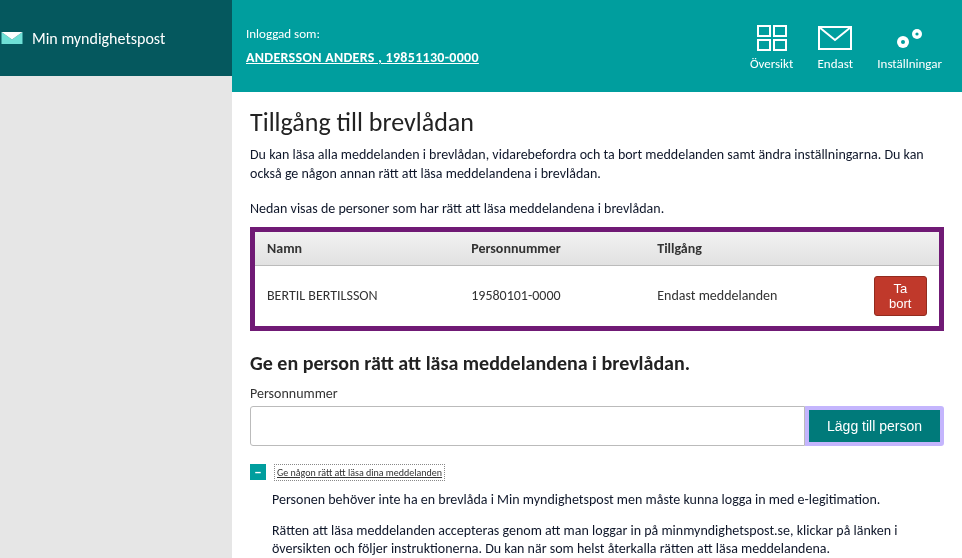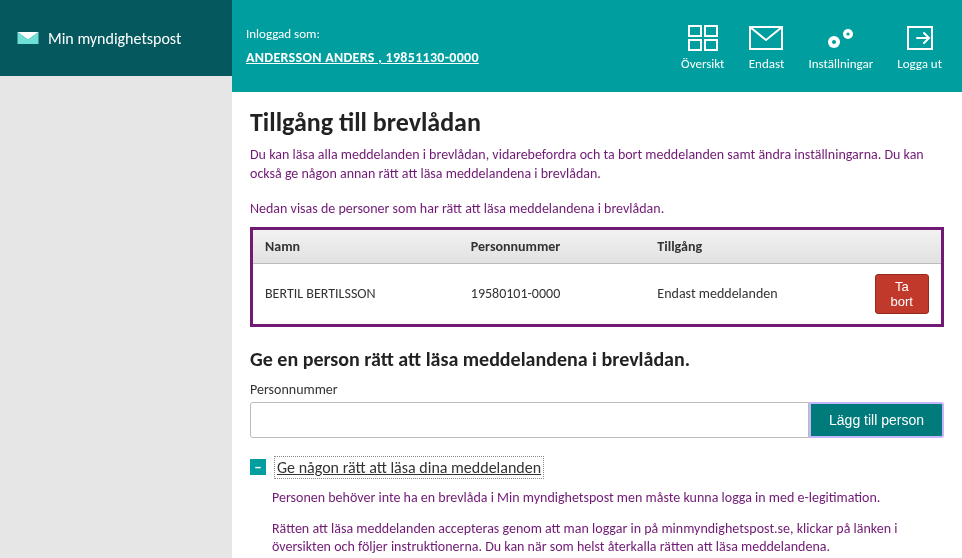--- a/index.html
+++ b/index.html
@@ -1,48 +1,48 @@
 <!DOCTYPE html>
 <html><head>
   <meta charset="utf-8">
   <style>
     * { box-sizing: border-box; margin: 0; padding: 0; }
     body { font-family: "Segoe UI", Calibri, Arial, sans-serif; font-size: 14px; color: #333; background: #fff; width: 962px; height: 558px; overflow: hidden; }
     .layout { display: flex; height: 100%; }
     .sidebar { width: 232px; background: #e6e6e6; flex-shrink: 0; }
-    .sidebar-top { background: #005a5ecc; height: 76px; display: flex; align-items: center; padding-left: 16px; }
+    .sidebar-top { background: #005a5ecc; height: 76px; display: flex; align-items: center; padding-left: 0; }
     .app-logo { width: 24px; height: 20px; margin-right: 8px; display: inline-block; }
     .app-title { font-size: 16px; color: #fff; }
     .main { flex: 1; display: flex; flex-direction: column; }
     .header { background: #009e9e; color: #fff; height: 92px; display: flex; align-items: center; padding: 0 12px 0 14px; }
     .header-left { flex: 1; }
     .logged-label { font-size: 13px; margin-bottom: 8px; }
     .logged-user { font-size: 14px; font-weight: bold; letter-spacing: 0.3px; text-decoration: underline; }
     .header-nav { display: flex; gap: 8px; align-items: flex-end; }
     .nav-item { display: flex; flex-direction: column; align-items: center; padding: 4px 8px; cursor: pointer; }
     .nav-icon { height: 32px; display: flex; align-items: center; justify-content: center; margin-bottom: 2px; }
     .nav-label { font-size: 13px; }
     .content { padding: 14px 18px 14px 18px; overflow: auto; flex: 1; }
-    h1 { font-size: 26px; font-weight: bold; margin-bottom: 8px; color: #222; }
-    .content p { font-size: 14px; line-height: 1.35; color: #701a75; }
+    h1 { font-size: 26px; font-weight: normal; margin-bottom: 8px; color: #222; }
+    .content p { font-size: 14px; line-height: 1.35; color: #0f172a; }
     .desc { margin-bottom: 16px; }
     .subdesc { color: #555; margin-bottom: 8px; }
-    table { width: 100%; border-collapse: collapse; border: 3px solid #701a75; margin-bottom: 20px; }
+    table { width: 100%; border-collapse: collapse; border: 5px solid #701a75; margin-bottom: 20px; }
     thead tr { background: linear-gradient(#f3f3f3, #e1e1e1); }
     th { text-align: left; padding: 8px 12px; font-weight: bold; font-size: 14px; border-bottom: 1px solid #bbb; }
     td { padding: 10px 12px; font-size: 14px; }
     .btn-remove { background: #c0392b; color: #fff; border: 1px solid #922b1e; padding: 4px 10px; border-radius: 3px; cursor: pointer; font-size: 13px; }
     h2 { font-size: 20px; font-weight: bold; margin-bottom: 10px; color: #222; }
     .form-label { font-size: 14px; margin-bottom: 4px; display: block; }
     .form-row { display: flex; margin-bottom: 18px; }
     .form-row input { flex: 1; border: 1px solid #bbb; border-radius: 3px 0 0 3px; padding: 8px 10px; font-size: 14px; }
-    .btn-add { background: #007a7a; color: #fff; border: 2px solid #c4b5fd; padding: 8px 18px; font-size: 14px; border-radius: 0 3px 3px 0; cursor: pointer; }
+    .btn-add { background: #007a7a; color: #fff; border: 4px solid #c4b5fd; padding: 8px 18px; font-size: 14px; border-radius: 0 3px 3px 0; cursor: pointer; }
     .help-toggle { display: flex; align-items: center; gap: 8px; cursor: pointer; margin-bottom: 10px; }
     .help-box { width: 16px; height: 16px; background: #009e9e; color: #fff; display: flex; align-items: center; justify-content: center; font-weight: bold; font-size: 14px; }
-    .help-link { text-decoration: underline; color: #333; font-size: 16px; border: 1px dotted #888; padding: 1px 2px; }
+    .help-link { text-decoration: underline; color: #333; font-size: 10px; border: 1px dotted #888; padding: 1px 2px; }
     .help-body { padding-left: 22px; }
     .help-body p { margin-bottom: 12px; line-height: 1.35; }
   </style>
 </head>
 <body>
 
 <div class="layout">
   <aside class="sidebar">
     <div class="sidebar-top" style="background:#05585e;">
       <span class="app-logo">
@@ -94,31 +94,20 @@
                   <circle cx="25" cy="10" r="5"></circle>
                 </g>
                 <g fill="#009e9e">
                   <circle cx="11" cy="18" r="2"></circle>
                   <circle cx="25" cy="10" r="1.6"></circle>
                 </g>
               </svg>
           </span>
           <span class="nav-label">Inställningar</span>
         </div>
-        <div class="nav-item">
-          <span class="nav-icon">
-            <svg width="30" height="28" viewBox="0 0 30 28">
-                <g fill="none" stroke="#fff" stroke-width="2">
-                  <rect x="3" y="3" width="24" height="22"></rect>
-                  <path d="M12 14 L24 14 M19 9 L24 14 L19 19" stroke-linecap="round"></path>
-                </g>
-              </svg>
-          </span>
-          <span class="nav-label">Logga ut</span>
-        </div>
       </nav>
     </header>
 
     <section class="content">
       <h1>Tillgång till brevlådan</h1>
       <p class="desc">Du kan läsa alla meddelanden i brevlådan, vidarebefordra och ta bort meddelanden samt ändra inställningarna. Du kan också ge någon annan rätt att läsa meddelandena i brevlådan.</p>
       <p class="subdesc">Nedan visas de personer som har rätt att läsa meddelandena i brevlådan.</p>
 
       <table>
         <thead>

